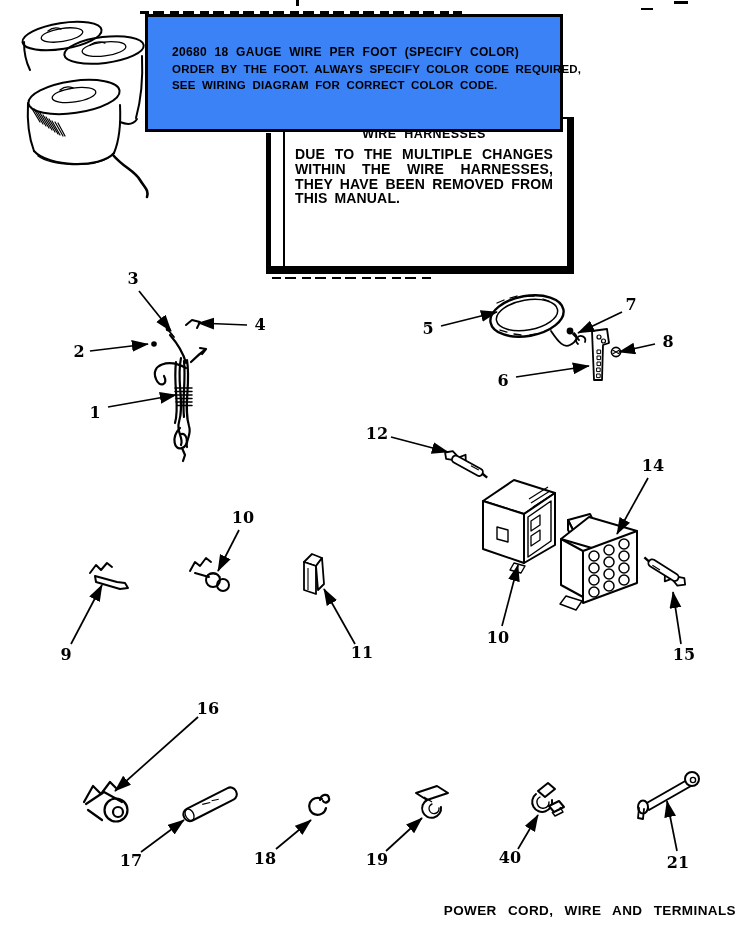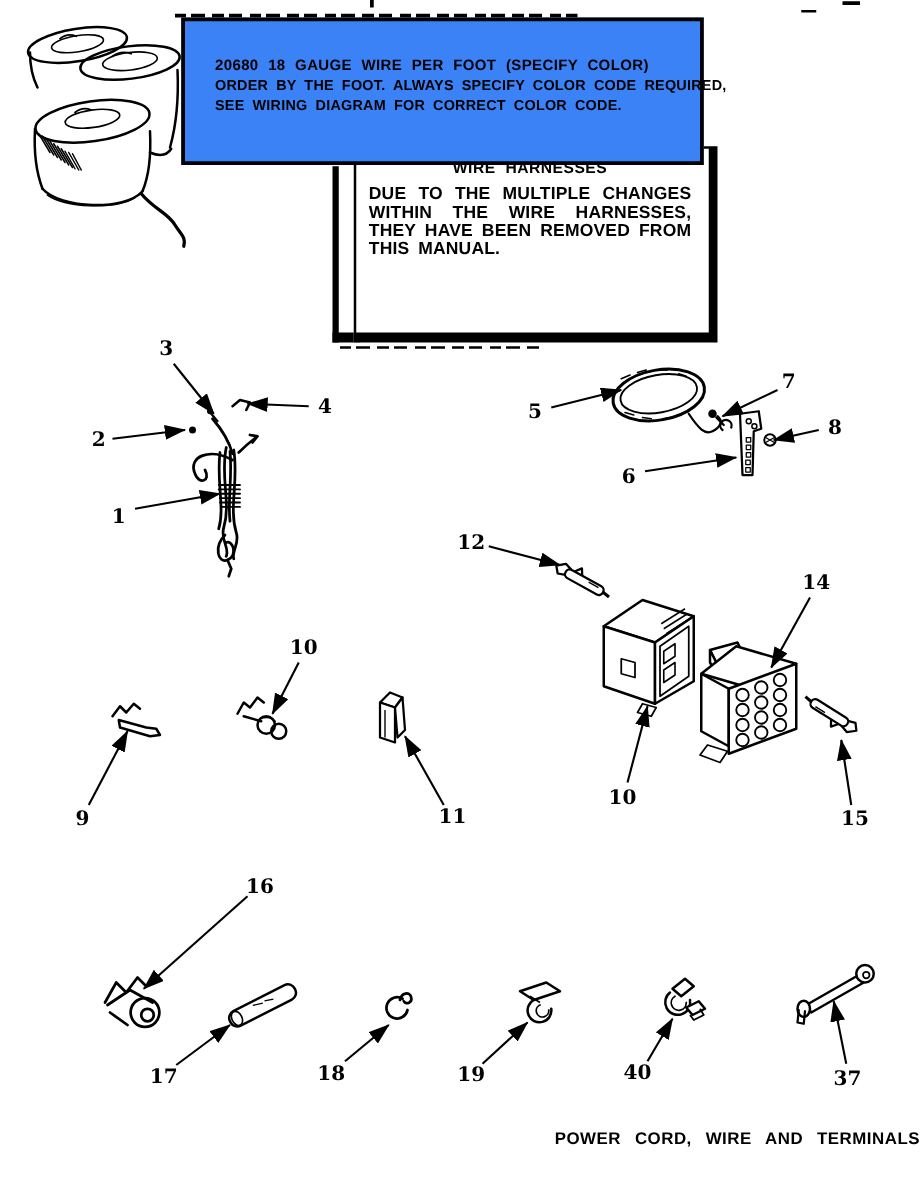--- a/index.html
+++ b/index.html
@@ -304,16 +304,16 @@
   <div class="pn" style="left:362px;top:653px;">11</div>
   <div class="pn" style="left:377px;top:434px;">12</div>
   <div class="pn" style="left:498px;top:638px;">10</div>
   <div class="pn" style="left:653px;top:466px;">14</div>
   <div class="pn" style="left:684px;top:655px;">15</div>
   <div class="pn" style="left:208px;top:709px;">16</div>
   <div class="pn" style="left:131px;top:861px;">17</div>
   <div class="pn" style="left:265px;top:859px;">18</div>
   <div class="pn" style="left:377px;top:860px;text-align:right;">19</div>
   <div class="pn" style="left:510px;top:858px;">40</div>
-  <div class="pn" style="left:678px;top:863px;">37</div>
+  <div class="pn" style="left:678px;top:863px;">21</div>
 
   <div class="caption">POWER CORD, WIRE AND TERMINALS</div>
 </div>
 
 </body></html>

